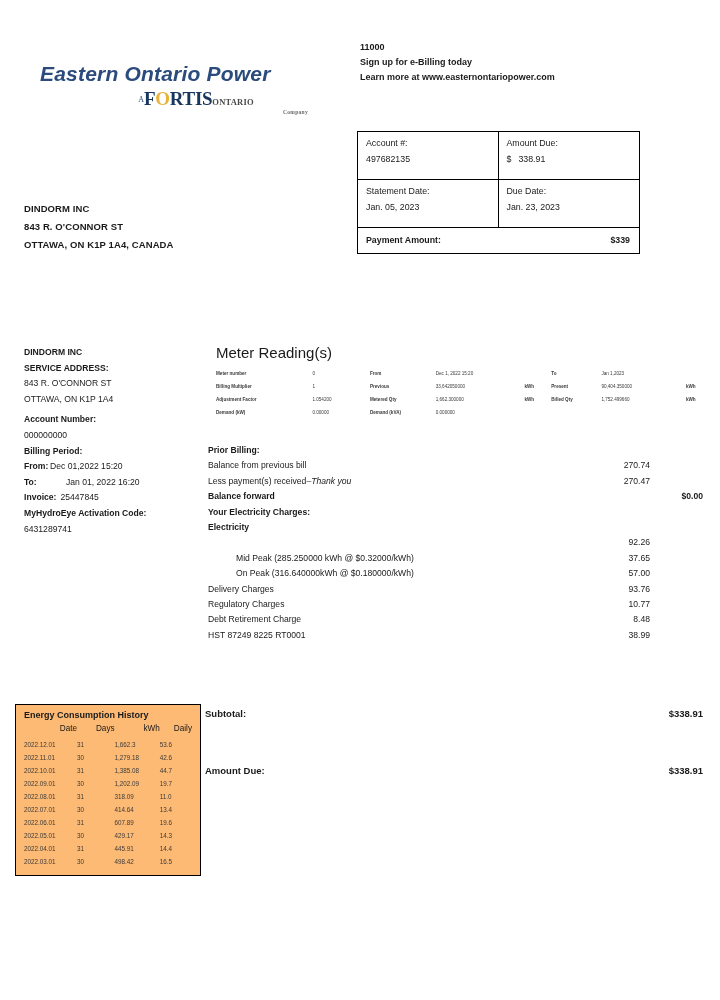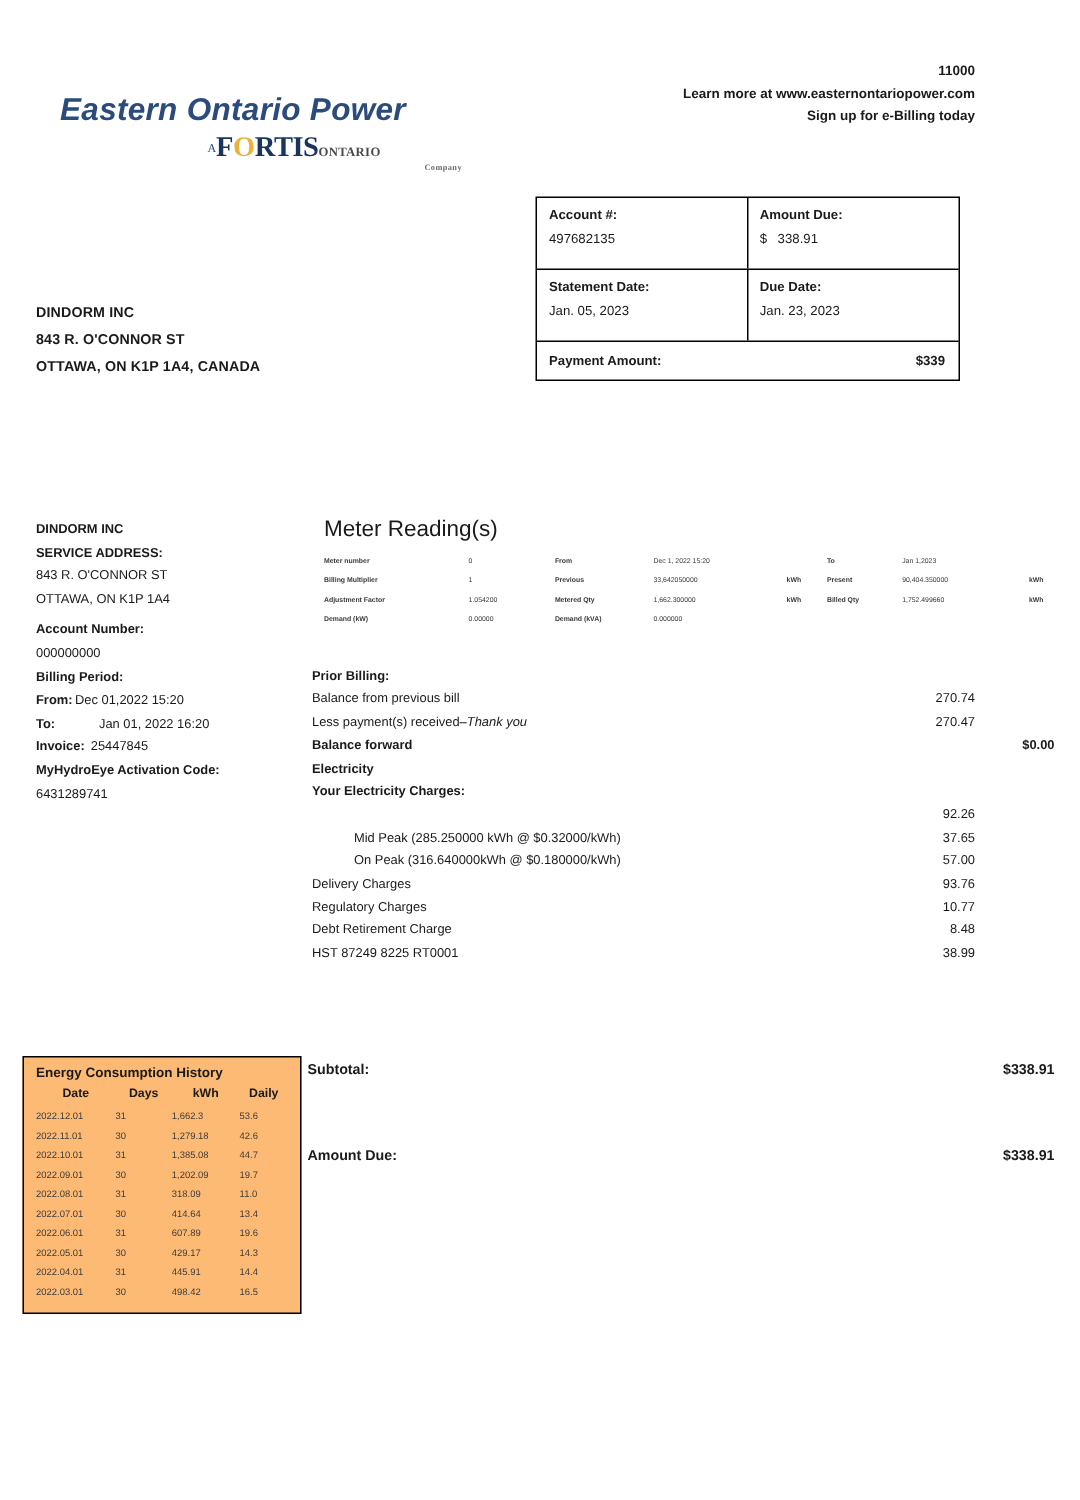--- a/index.html
+++ b/index.html
@@ -76,21 +76,21 @@
     padding-right: 2px;
     margin-top: -1px;
     letter-spacing: 0.3px;
   }
 
   .header-notice {
     position: absolute;
     left: 360px;
     top: 40px;
     width: 290px;
-    text-align: right;
+    text-align: left;
     font-size: 9px;
     font-weight: bold;
     line-height: 15px;
     color: #1a1a1a;
   }
 
   
   .summary-box {
     position: absolute;
     left: 357px;
@@ -107,21 +107,21 @@
   .summary-row.last { border-bottom: none; }
   .summary-cell {
     box-sizing: border-box;
     padding: 6px 8px 9px 8px;
     flex: 1 1 50%;
     min-height: 47px;
   }
   .summary-cell.divider { border-right: 1.6px solid #000; }
   .sc-label {
     font-size: 8.8px;
-    font-weight: bold;
+    font-weight: normal;
     margin-bottom: 6px;
     white-space: nowrap;
   }
   .sc-value {
     font-size: 8.8px;
     white-space: nowrap;
   }
   .sc-value .dollar { margin-right: 7px; }
   .pay-row {
     display: flex;
@@ -249,23 +249,23 @@
     white-space: nowrap;
   }
   table.hist {
     border-collapse: collapse;
     width: 100%;
     font-size: 6.3px;
     color: #3a3a3a;
   }
   table.hist th {
     font-size: 8.2px;
-    font-weight: bold;
+    font-weight: normal;
     color: #1a1a1a;
-    text-align: center;
+    text-align: right;
     padding: 0 0 5px 0;
   }
   table.hist td {
     padding: 3px 0;
     white-space: nowrap;
   }
   th.h-date, td.c-date { width: 56px; }
   th.h-days, td.c-days { width: 40px; }
   th.h-kwh,  td.c-kwh  { width: 48px; }
   th.h-daily,td.c-daily{ width: 34px; }
@@ -279,22 +279,22 @@
   <div class="brand-block">
     <div class="brand-name">Eastern Ontario Power</div>
     <div class="fortis-row">
       <span class="fortis-a">A</span><span class="fortis-main">F</span><span class="fortis-main fortis-o">O</span><span class="fortis-main">RTIS</span><span class="fortis-sub">ONTARIO</span>
       <div class="fortis-company">Company</div>
     </div>
   </div>
 
   <div class="header-notice">
     <div>11000</div>
+    <div>Sign up for e-Billing today</div>
     <div>Learn more at www.easternontariopower.com</div>
-    <div>Sign up for e-Billing today</div>
   </div>
 
   <div class="summary-box">
     <div class="summary-row">
       <div class="summary-cell divider">
         <div class="sc-label">Account #:</div>
         <div class="sc-value">497682135</div>
       </div>
       <div class="summary-cell">
         <div class="sc-label">Amount Due:</div>
@@ -408,24 +408,24 @@
     </div>
     <div class="chg-line">
       <span class="txt"><span>Less payment(s) received</span><span class="ital">–Thank you</span></span>
       <span class="amt">270.47</span>
     </div>
     <div class="chg-line">
       <span class="txt bold">Balance forward</span>
       <span class="amt-far bold">$0.00</span>
     </div>
     <div class="chg-line">
+      <span class="txt bold">Your Electricity Charges:</span>
+    </div>
+    <div class="chg-line">
       <span class="txt bold">Electricity</span>
-    </div>
-    <div class="chg-line">
-      <span class="txt bold">Your Electricity Charges:</span>
     </div>
     <div class="chg-line">
       <span class="amt">92.26</span>
     </div>
     <div class="chg-line">
       <span class="txt ind">Mid Peak (285.250000 kWh @ $0.32000/kWh)</span>
       <span class="amt">37.65</span>
     </div>
     <div class="chg-line">
       <span class="txt ind">On Peak (316.640000kWh @ $0.180000/kWh)</span>

